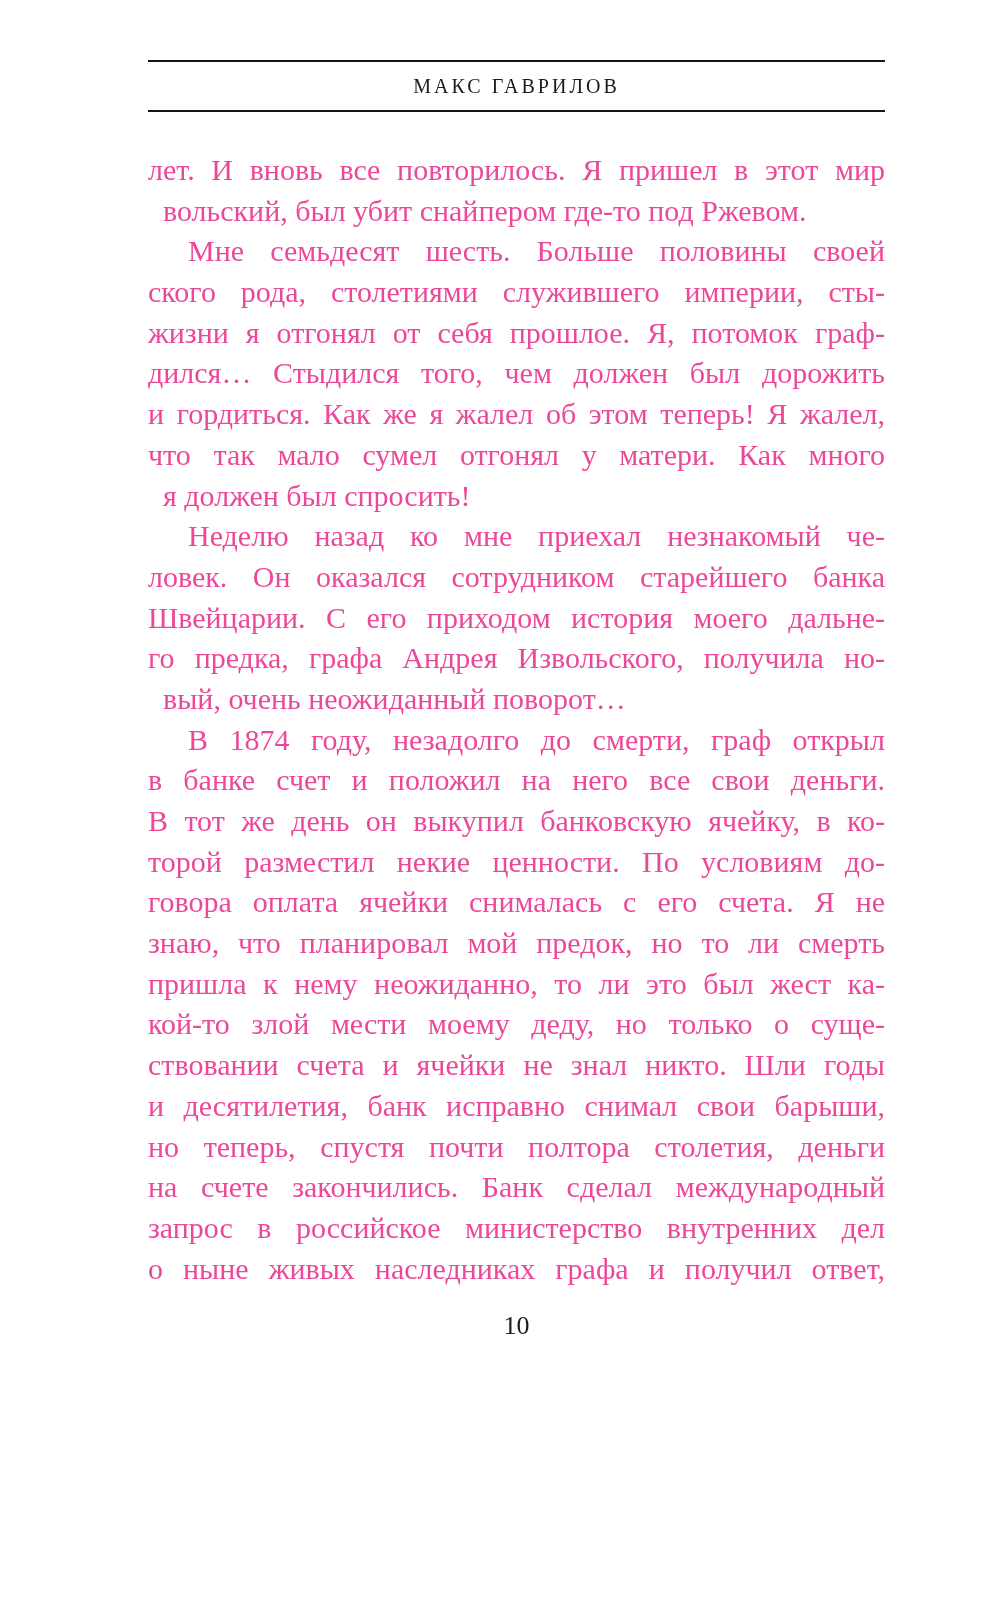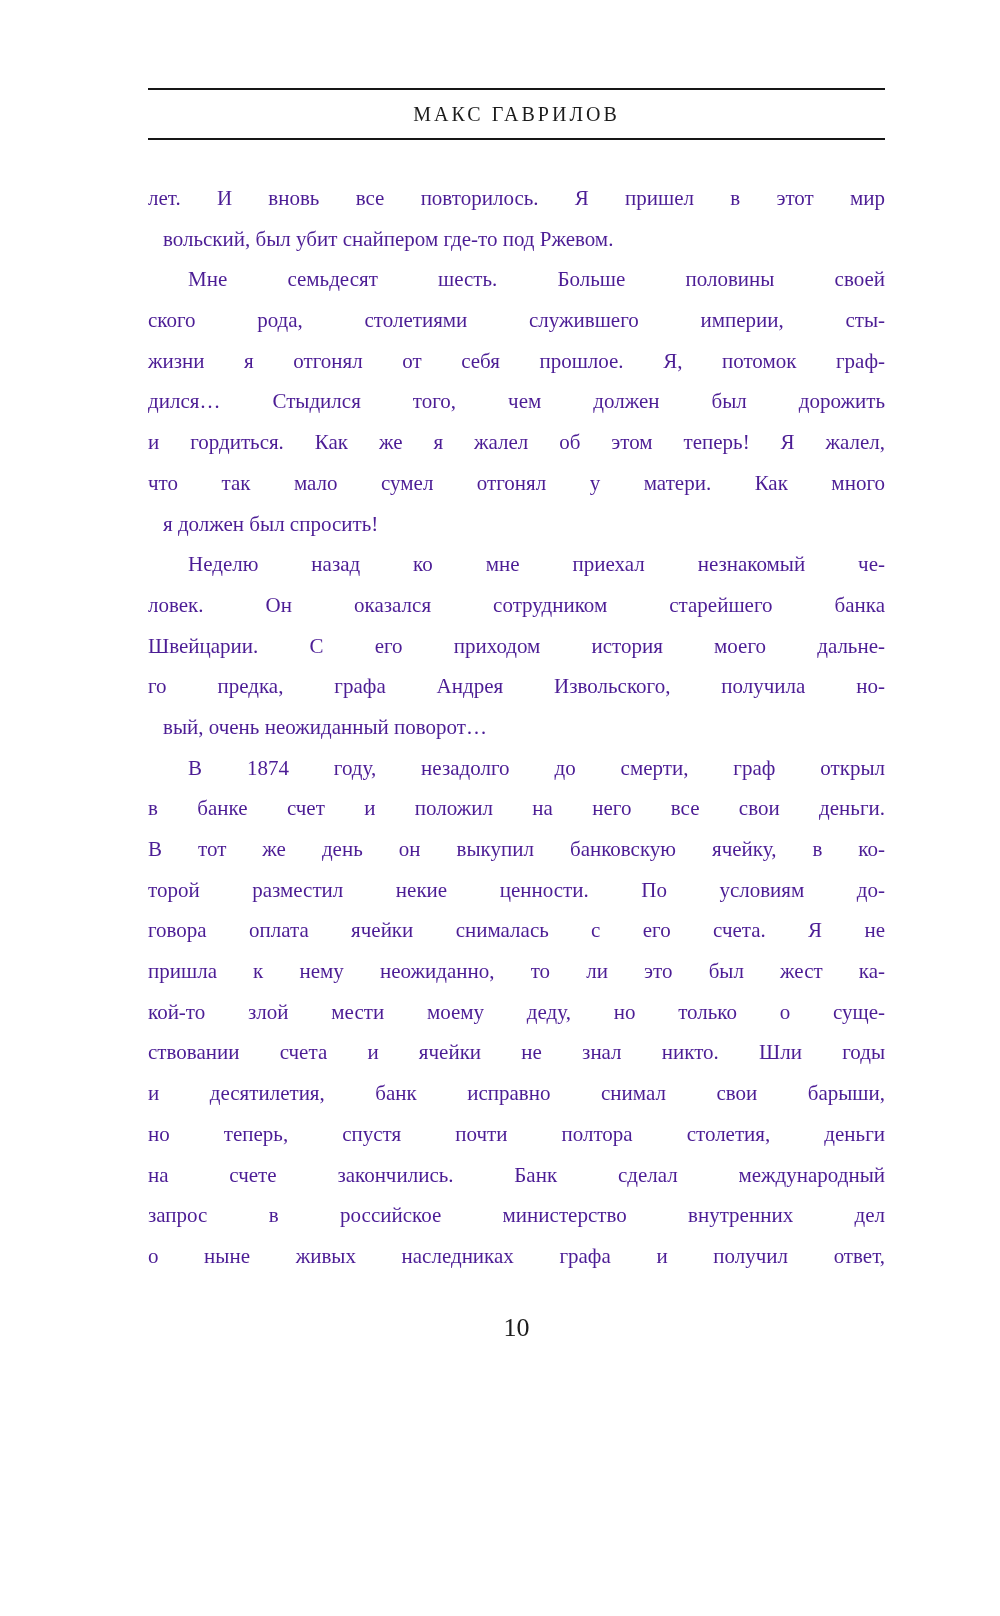--- a/index.html
+++ b/index.html
@@ -21,39 +21,39 @@
     background: #ffffff;
   }
   .content-col {
     position: absolute;
     left: 148px;
     top: 0;
     width: 737px;
   }
   
   .running-header {
-    margin-top: 88px;
+    margin-top: 60px;
     border-top: 2px solid #161616;
     border-bottom: 2px solid #161616;
     height: 48px;
     line-height: 48px;
     text-align: center;
   }
   .running-header .author {
     font-size: 20px;
     letter-spacing: 3px;
     color: #1c1c1c;
     white-space: nowrap;
   }
   
   .body-text {
     margin-top: 38px;
-    font-size: 21px;
+    font-size: 30px;
     line-height: 40.7px;
-    color: #4c1d95;
+    color: #ec4899;
   }
   .paragraph {
     margin: 0;
     padding: 0;
   }
   .line {
     text-align: justify;
     text-align-last: justify;
     white-space: normal;
     height: 40.7px;
@@ -61,21 +61,21 @@
   }
   .line.indent {
     padding-left: 40px;
   }
   .line.para-end {
     text-align-last: left;
     margin-left: 15px;
   }
   
   .page-number {
-    margin-top: 36px;
+    margin-top: 22px;
     text-align: center;
     font-size: 26px;
     color: #1c1c1c;
   }
 </style>
 </head>
 <body>
 
 <div class="page">
   <div class="content-col">
@@ -104,20 +104,21 @@
           <div class="line">Швейцарии. С его приходом история моего дальне-</div>
           <div class="line">го предка, графа Андрея Извольского, получила но-</div>
           <div class="line para-end">вый, очень неожиданный поворот…</div>
         </div>
         <div class="paragraph">
           <div class="line indent">В 1874 году, незадолго до смерти, граф открыл</div>
           <div class="line">в банке счет и положил на него все свои деньги.</div>
           <div class="line">В тот же день он выкупил банковскую ячейку, в ко-</div>
           <div class="line">торой разместил некие ценности. По условиям до-</div>
           <div class="line">говора оплата ячейки снималась с его счета. Я не</div>
+          <div class="line">знаю, что планировал мой предок, но то ли смерть</div>
           <div class="line">пришла к нему неожиданно, то ли это был жест ка-</div>
           <div class="line">кой-то злой мести моему деду, но только о суще-</div>
           <div class="line">ствовании счета и ячейки не знал никто. Шли годы</div>
           <div class="line">и десятилетия, банк исправно снимал свои барыши,</div>
           <div class="line">но теперь, спустя почти полтора столетия, деньги</div>
           <div class="line">на счете закончились. Банк сделал международный</div>
           <div class="line">запрос в российское министерство внутренних дел</div>
           <div class="line">о ныне живых наследниках графа и получил ответ,</div>
         </div>
       </div>

